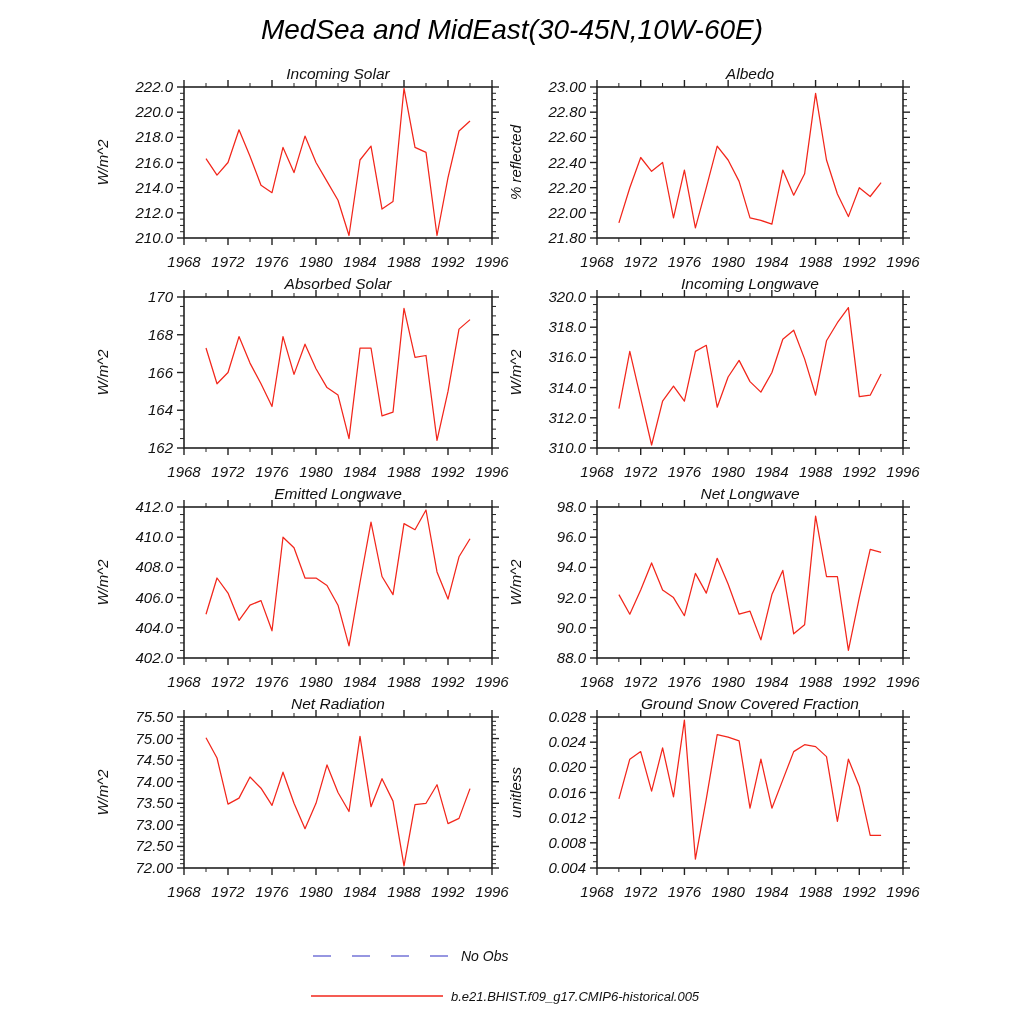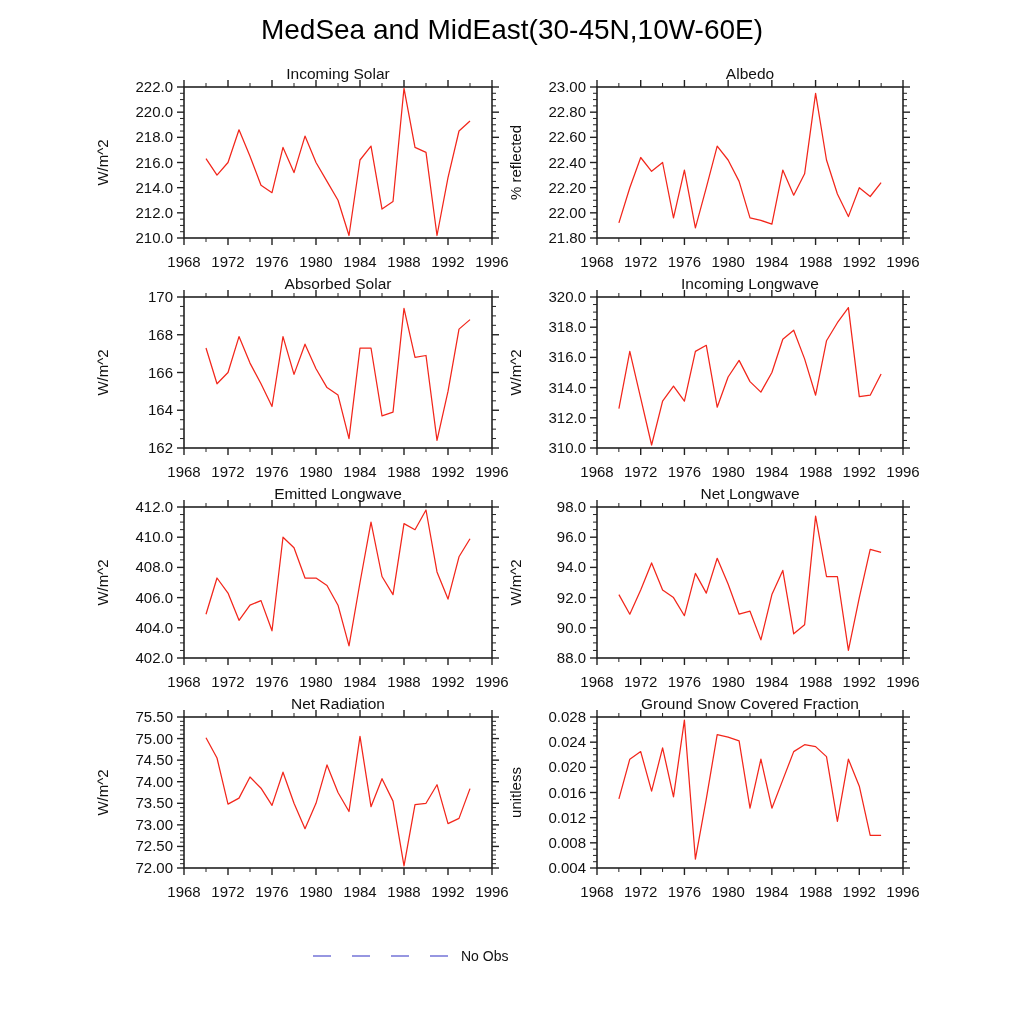--- a/index.html
+++ b/index.html
@@ -1,18 +1,18 @@
 <!DOCTYPE html>
 <html><head>
 <meta charset="utf-8">
 <style>
   html,body{margin:0;padding:0;background:#ffffff;}
   .figure{
     position:relative;width:1024px;height:1024px;background:#ffffff;
-    font-family:"Liberation Sans", sans-serif;overflow:hidden;
+    font-family:"Liberation Sans", sans-serif;overflow:hidden;font-style:italic;
   }
   .main-title{
     position:absolute;left:0;right:0;top:14px;text-align:center;
     font-size:28px;color:#000;letter-spacing:0px;
   }
   .subplot-svg{position:absolute;}
   .subplot-svg text{font-family:"Liberation Sans", sans-serif;fill:#111;}
   .legend-row{position:absolute;display:flex;align-items:center;color:#111;}
   .legend-row .swatch{display:block;}
   .legend-row .lbl{margin-left:7px;white-space:nowrap;}
@@ -830,13 +830,19 @@
       </svg>
     </div>
 
   <div class="legend-row" id="legend-noobs">
     <svg class="swatch" width="142" height="16">
       <line id="noobs-line" x1="1" y1="8" x2="141" y2="8" stroke-width="1.5" stroke-dasharray="18 21" stroke="#7474d8"></line>
     </svg>
     <span class="lbl">No Obs</span>
   </div>
 
+  <div class="legend-row" id="legend-model">
+    <svg class="swatch" width="134" height="16">
+      <line id="model-line" x1="1" y1="8" x2="133" y2="8" stroke-width="1.3" stroke="#f2261b"></line>
+    </svg>
+    <span class="lbl">b.e21.BHIST.f09_g17.CMIP6-historical.005</span>
+  </div>
 </div>
 
 </body></html>

